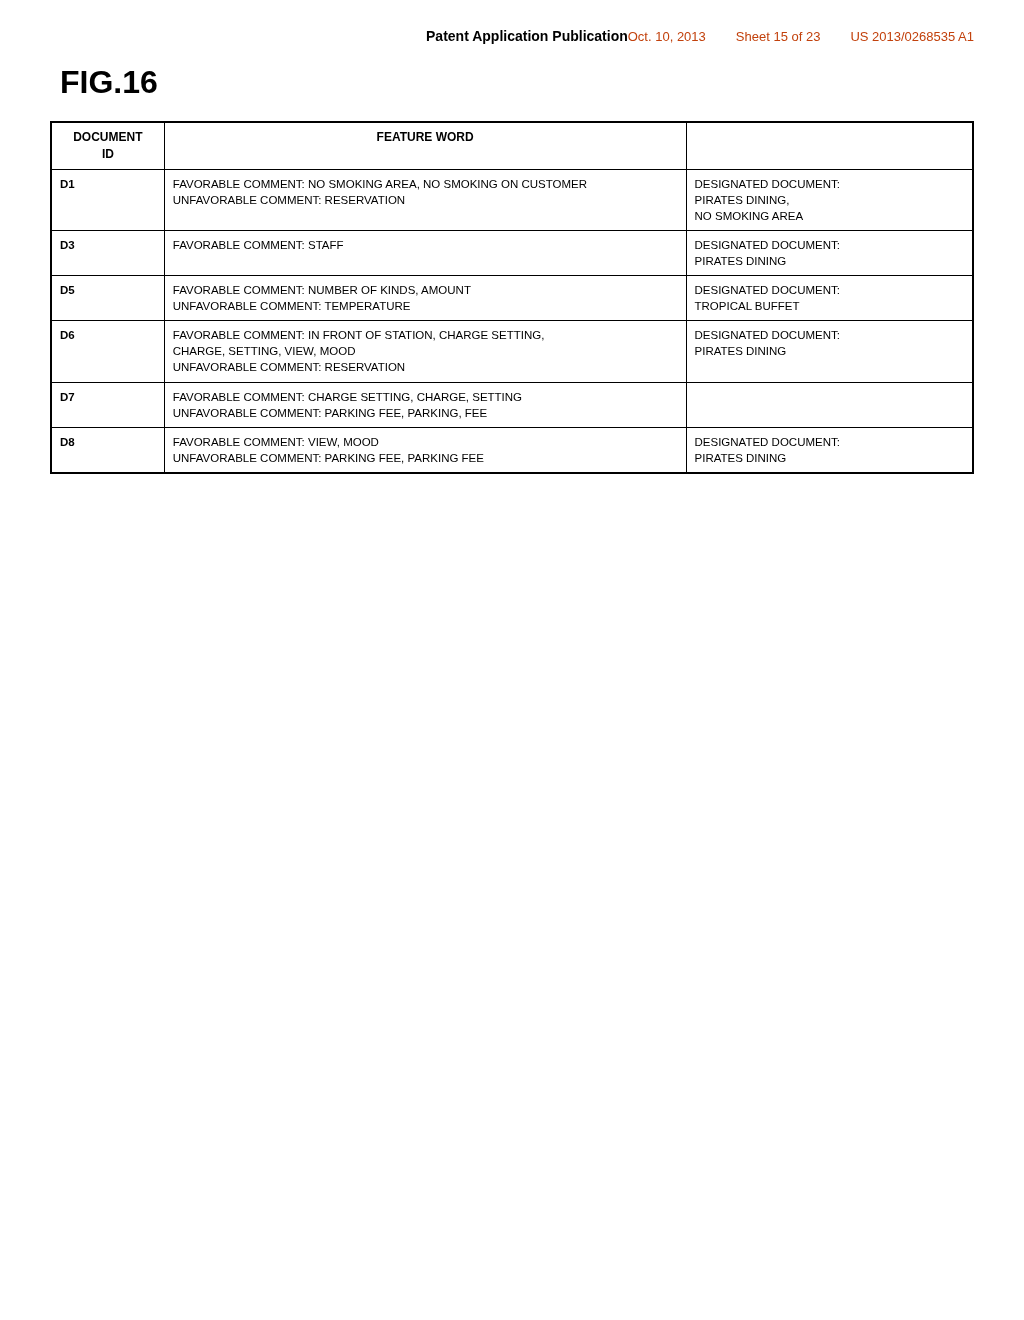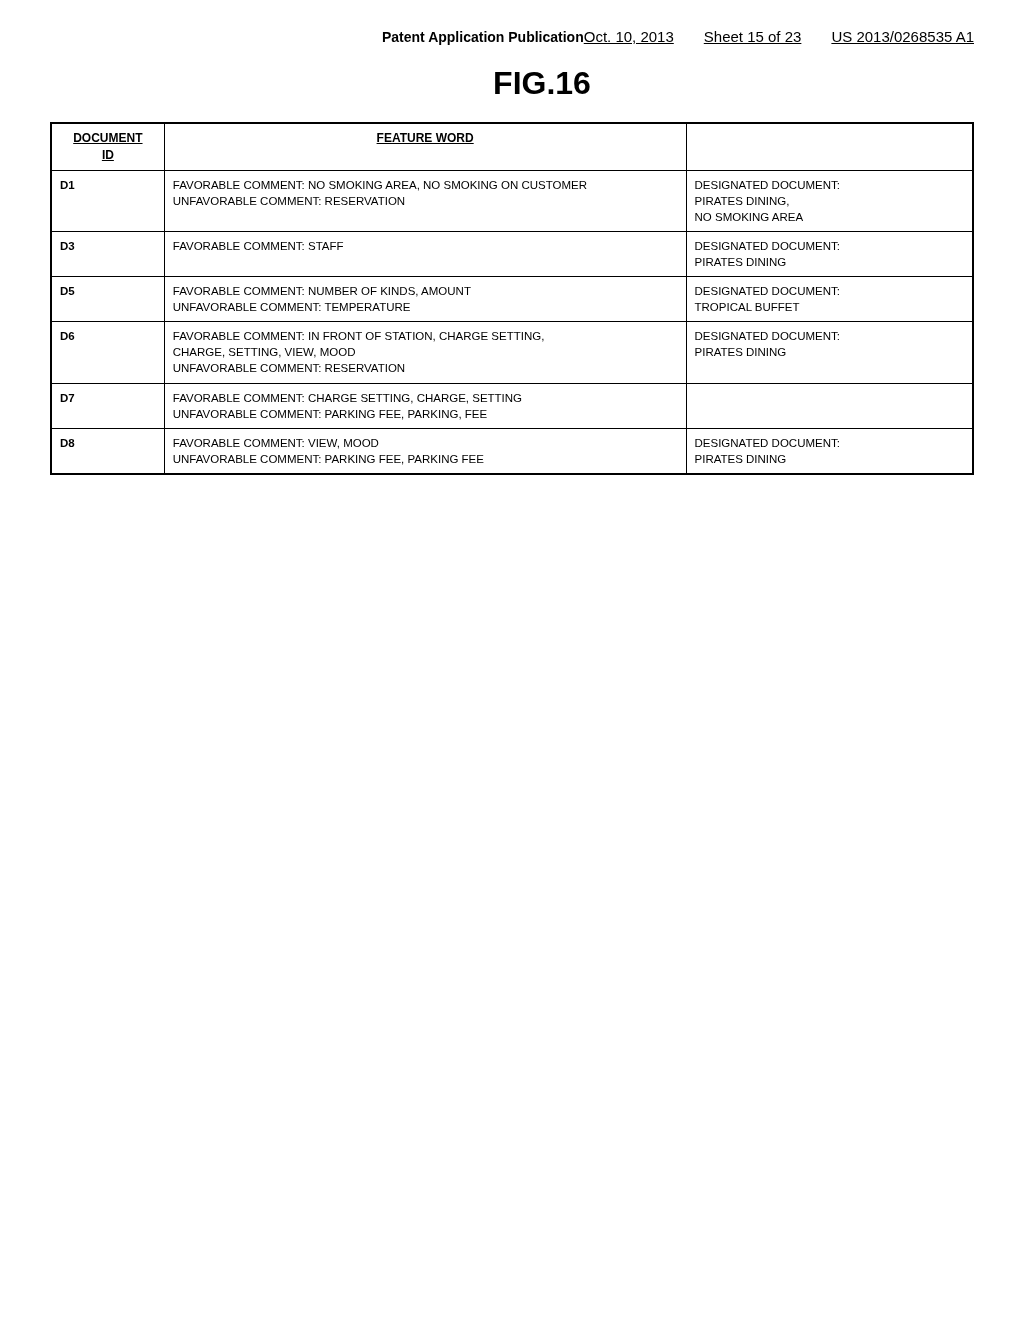--- a/index.html
+++ b/index.html
@@ -20,29 +20,28 @@
       padding: 28px 50px 10px 50px;
     }
 
     .header-left {
       font-size: 14px;
       font-weight: bold;
       color: #000;
     }
 
     .header-right {
-      font-size: 15px;
-      color: #000000;
+      font-size: 13px;
+      color: #c2410c;
       display: flex;
       gap: 30px;
-      text-decoration: underline;
     }
 
     .fig-title {
-      text-align: center;
+      text-align: left;
       font-size: 32px;
       font-weight: bold;
       margin: 10px 0 20px 0;
       padding-left: 60px;
     }
 
     .main-content {
       padding: 0 50px 20px 50px;
     }
 
@@ -57,21 +56,20 @@
       padding: 6px 8px;
       vertical-align: top;
       font-size: 11.5px;
       line-height: 1.4;
     }
 
     thead th {
       font-weight: bold;
       text-align: center;
       font-size: 12px;
-      text-decoration: underline;
     }
 
     .col-doc-id {
       width: 80px;
       font-weight: bold;
     }
 
     .col-feature {
       width: 400px;
     }

